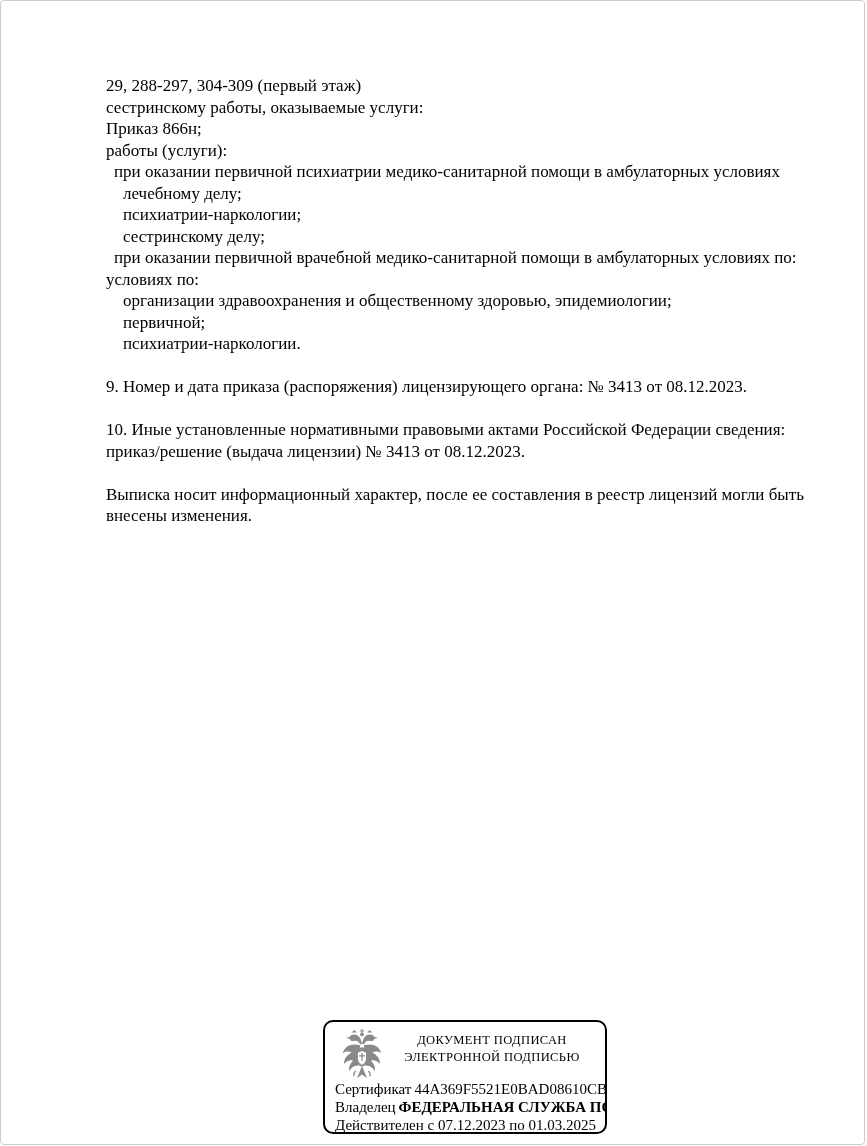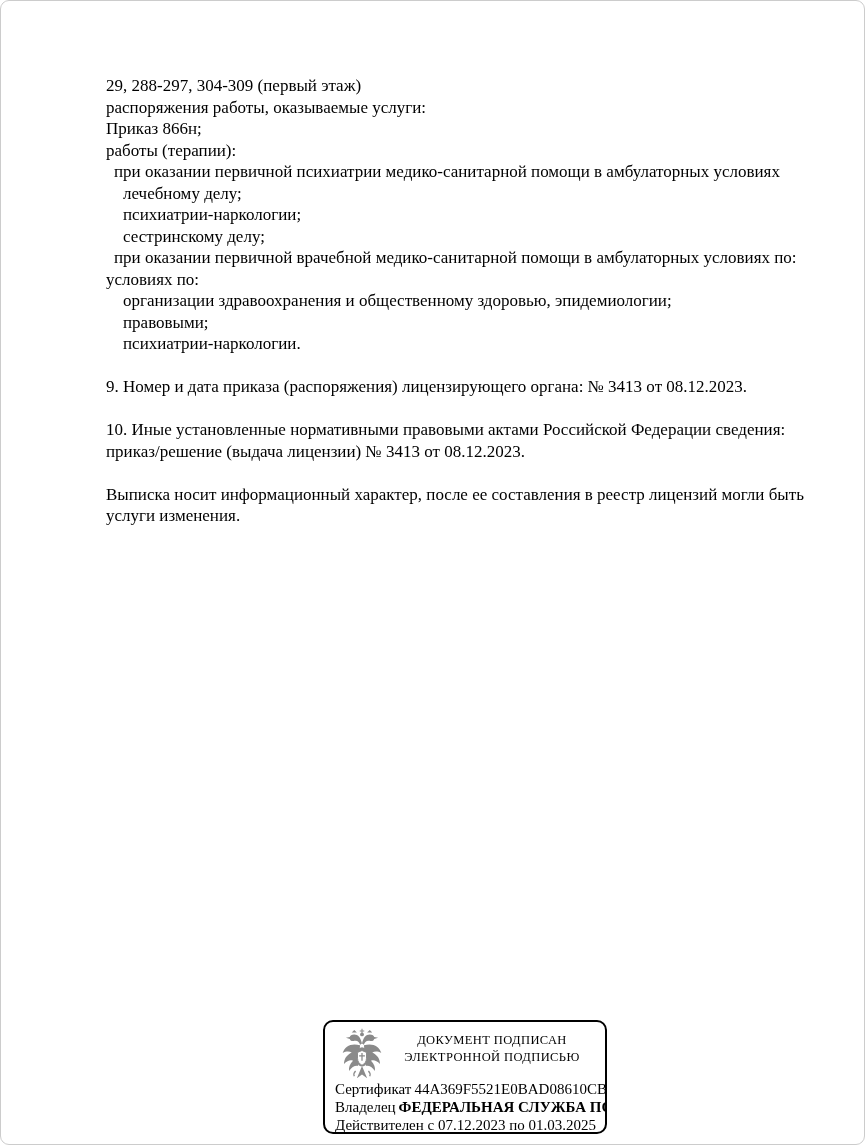--- a/index.html
+++ b/index.html
@@ -10,21 +10,21 @@
     height: 1146px;
     font-family: "Liberation Serif", "DejaVu Serif", serif;
   }
   .page {
     position: absolute;
     left: 0; top: 0;
     width: 865px;
     height: 1145px;
     background: #ffffff;
     border: 1px solid #cccccc;
-    border-radius: 9px;
+    border-radius: 4px;
     box-sizing: border-box;
     overflow: hidden;
   }
   .doc-text {
     position: absolute;
     left: 105px;
     top: 74px;
     width: 712px;
     color: #000000;
     font-size: 17px;
@@ -86,40 +86,40 @@
   .stamp-info .lbl { margin-right: 3px; }
   .stamp-info .owner-val { font-weight: bold; }
 </style>
 </head>
 <body>
 
 <div class="page">
 
   <div class="doc-text" id="doc-lines">
       <div class="doc-line ind-0">29, 288-297, 304-309 (первый этаж)</div>
-      <div class="doc-line ind-0">распоряжения работы, оказываемые услуги:</div>
+      <div class="doc-line ind-0">сестринскому работы, оказываемые услуги:</div>
       <div class="doc-line ind-0">Приказ 866н;</div>
-      <div class="doc-line ind-0">работы (терапии):</div>
+      <div class="doc-line ind-0">работы (услуги):</div>
       <div class="doc-line ind-1">при оказании первичной психиатрии медико-санитарной помощи в амбулаторных условиях</div>
       <div class="doc-line ind-2">лечебному делу;</div>
       <div class="doc-line ind-2">психиатрии-наркологии;</div>
       <div class="doc-line ind-2">сестринскому делу;</div>
       <div class="doc-line ind-1">при оказании первичной врачебной медико-санитарной помощи в амбулаторных условиях по:</div>
       <div class="doc-line ind-0">условиях по:</div>
       <div class="doc-line ind-2">организации здравоохранения и общественному здоровью, эпидемиологии;</div>
-      <div class="doc-line ind-2">правовыми;</div>
+      <div class="doc-line ind-2">первичной;</div>
       <div class="doc-line ind-2">психиатрии-наркологии.</div>
       <div class="doc-line ind-0">&nbsp;</div>
       <div class="doc-line ind-0">9. Номер и дата приказа (распоряжения) лицензирующего органа: № 3413 от 08.12.2023.</div>
       <div class="doc-line ind-0">&nbsp;</div>
       <div class="doc-line ind-0">10. Иные установленные нормативными правовыми актами Российской Федерации сведения:</div>
       <div class="doc-line ind-0">приказ/решение (выдача лицензии) № 3413 от 08.12.2023.</div>
       <div class="doc-line ind-0">&nbsp;</div>
       <div class="doc-line ind-0">Выписка носит информационный характер, после ее составления в реестр лицензий могли быть</div>
-      <div class="doc-line ind-0">услуги изменения.</div>
+      <div class="doc-line ind-0">внесены изменения.</div>
     </div>
 
   <div class="stamp">
     <span class="stamp-emblem">
       <svg viewBox="0 0 64 84" width="42" height="54" xmlns="http://www.w3.org/2000/svg">
         <g fill="#8a8a8a">
           <path d="M32 1 v7 M28.5 4.5 h7" stroke="#8a8a8a" stroke-width="1.6" fill="none"></path>
           <circle cx="32" cy="10" r="3"></circle>
           <path d="M16 7 l4 -4 l4 4 z"></path>
           <path d="M40 7 l4 -4 l4 4 z"></path>

